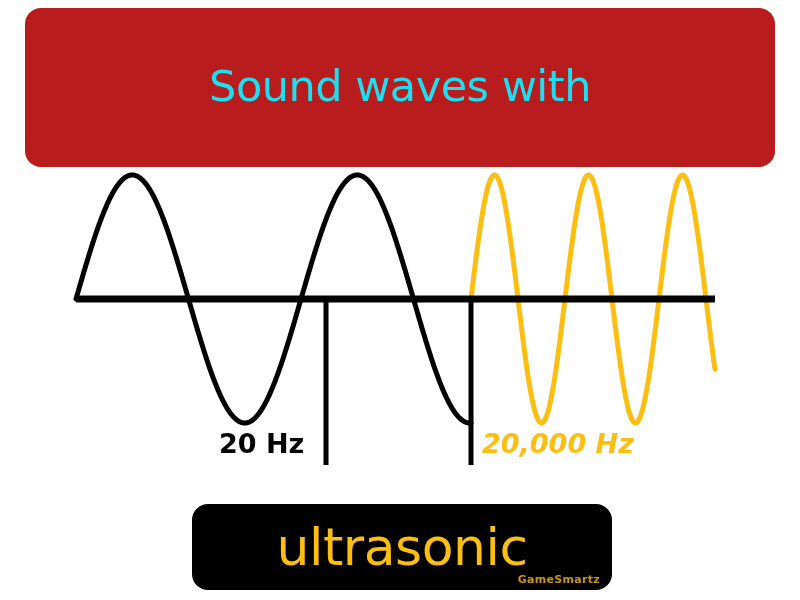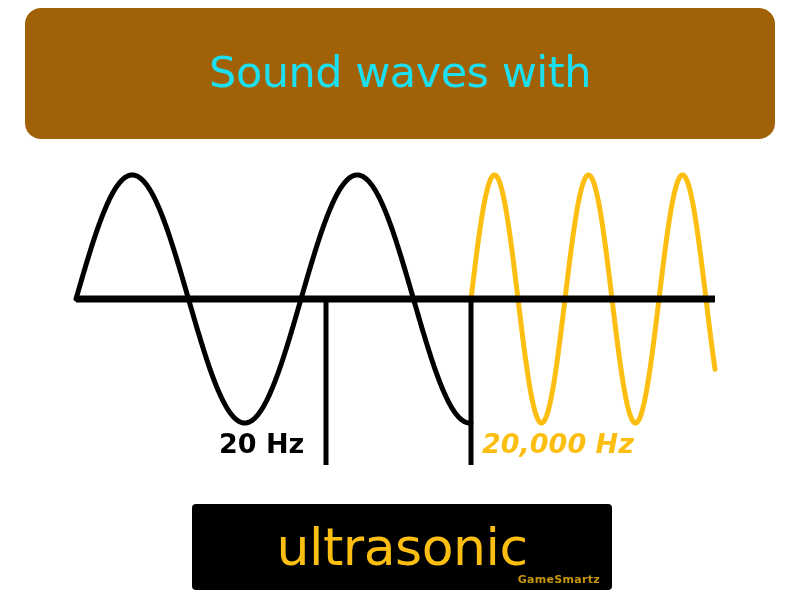--- a/index.html
+++ b/index.html
@@ -17,22 +17,22 @@
     background: #ffffff;
     overflow: hidden;
   }
 
   
   #definition-banner {
     position: absolute;
     left: 25px;
     top: 8px;
     width: 750px;
-    height: 131px;
-    background: #a16207;
+    height: 159px;
+    background: #b91c1c;
     border-radius: 16px;
     display: flex;
     flex-direction: column;
     align-items: center;
     justify-content: center;
     box-sizing: border-box;
     padding: 2px 12px 6px 12px;
   }
   .definition-line {
     color: #1CE0F2;
@@ -82,21 +82,21 @@
   }
 
   
   #term-banner {
     position: absolute;
     left: 192px;
     top: 504px;
     width: 420px;
     height: 86px;
     background: #000000;
-    border-radius: 4px;
+    border-radius: 16px;
     display: flex;
     align-items: center;
     justify-content: center;
   }
   #term-text {
     color: #FCBF11;
     font-family: "DejaVu Sans", "Liberation Sans", sans-serif;
     font-size: 52px;
     font-weight: 400;
     letter-spacing: -0.5px;

